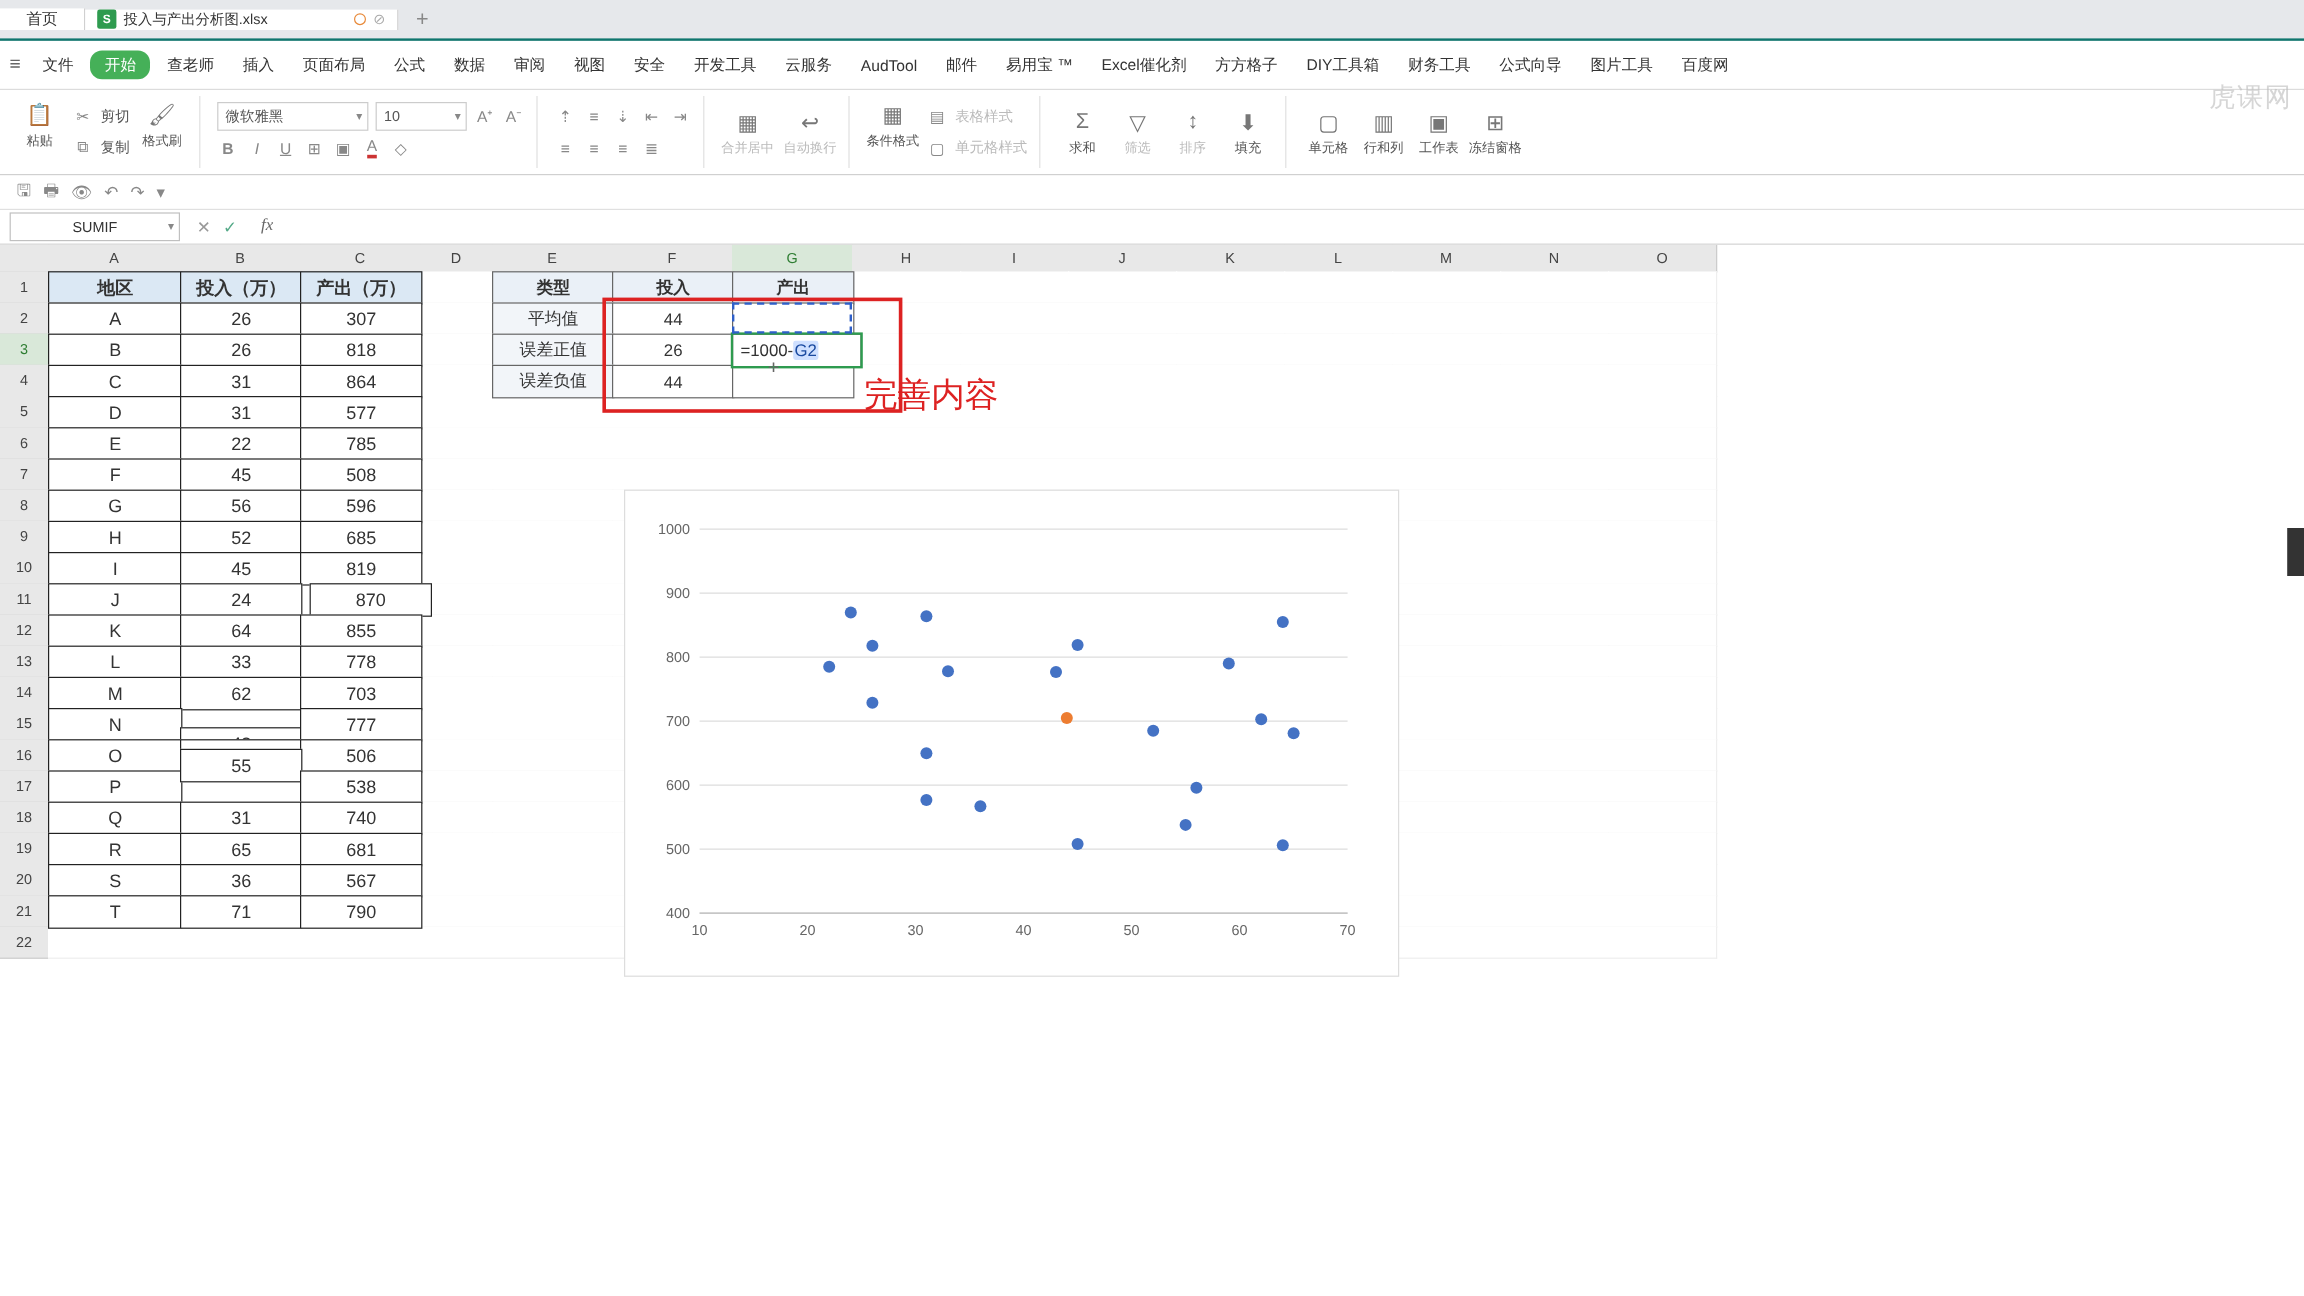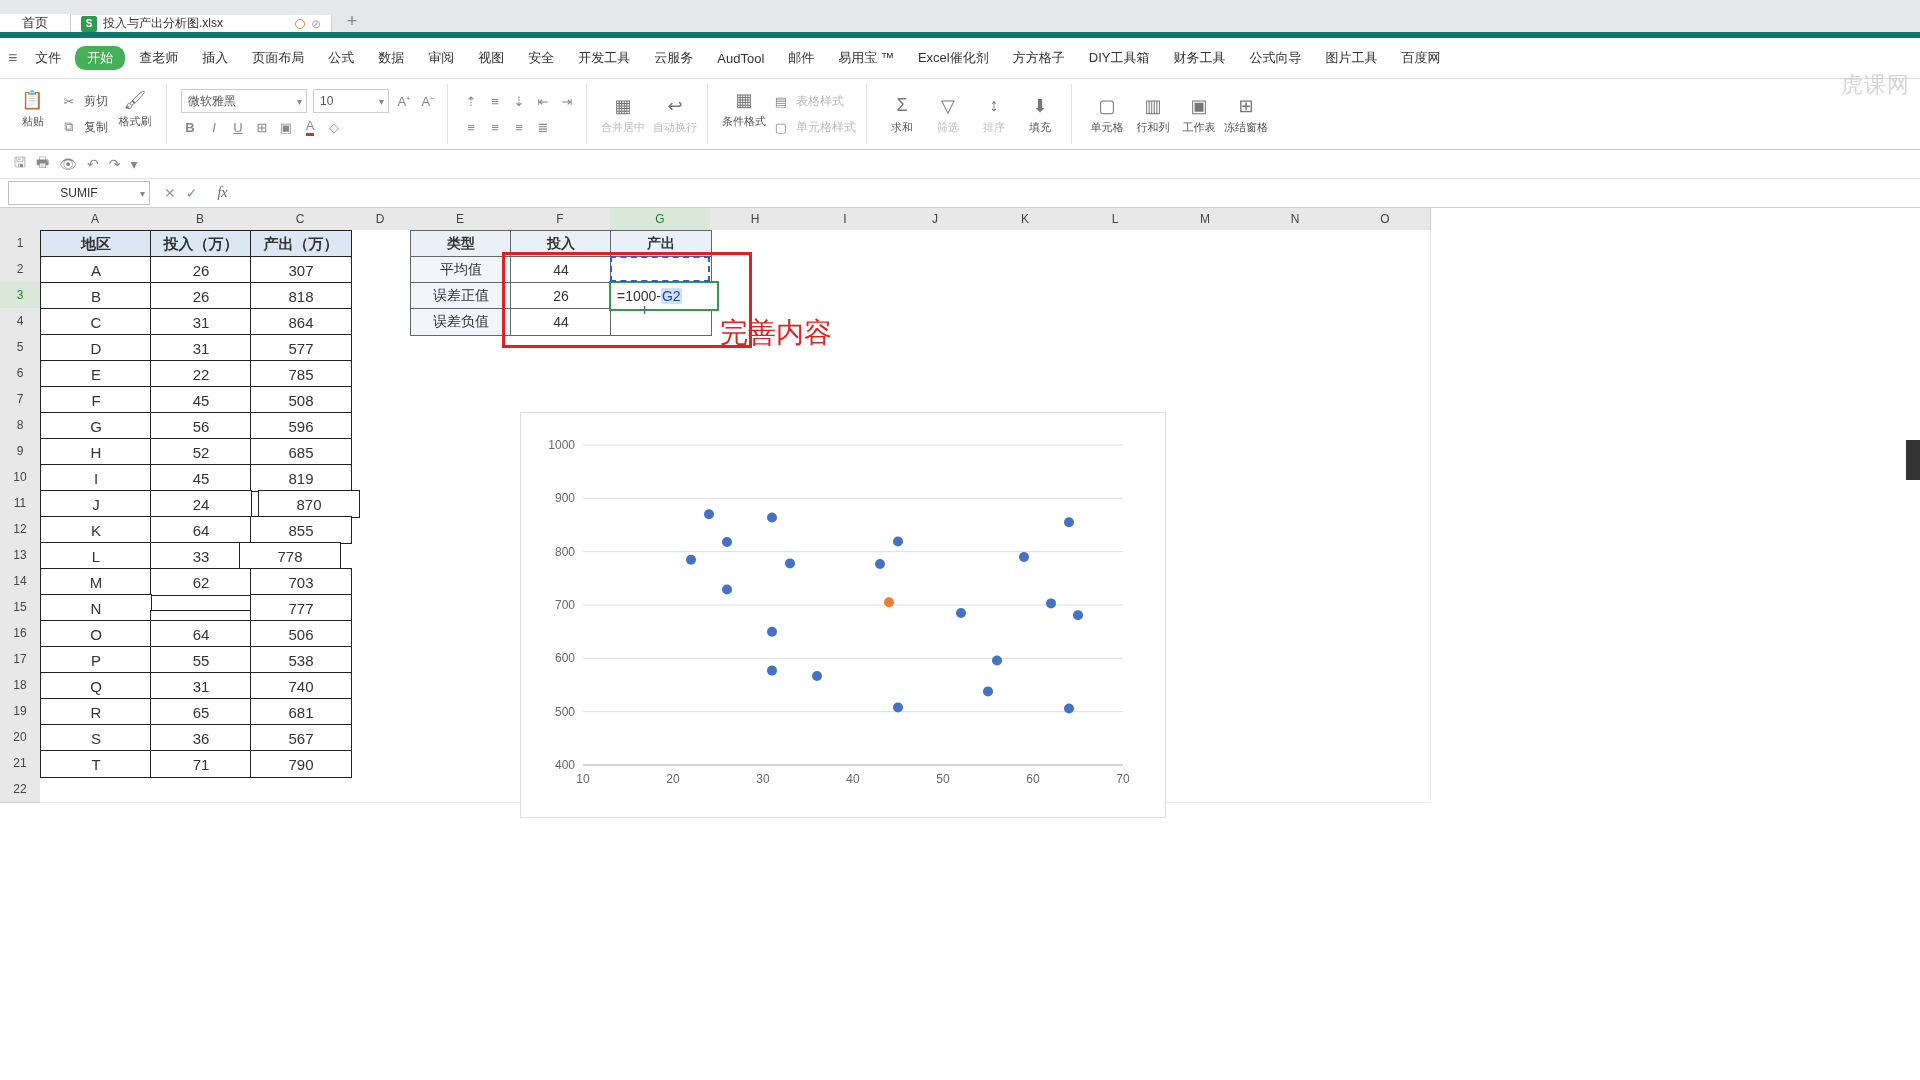--- a/index.html
+++ b/index.html
@@ -1,16 +1,16 @@
 <!DOCTYPE html>
 <html><head>
 <meta charset="utf-8">
 <style>
   html,body{margin:0;padding:0;font-family:"Microsoft YaHei",Arial,sans-serif;font-size:13px;background:#fff;color:#333;user-select:none;overflow:hidden}
-  .tab-bar{height:32px;background:#e6e8eb;display:flex;align-items:flex-end;border-bottom:6px solid #0f766e}
+  .tab-bar{height:32px;background:#e6e8eb;display:flex;align-items:center;border-bottom:2px solid #0f766e}
   .tab-home{width:70px;background:#fff;display:flex;align-items:center;justify-content:center;font-size:13px;border-right:1px solid #d0d0d0}
   .tab-file{width:240px;background:#fff;display:flex;align-items:center;gap:6px;padding:0 10px;border-right:1px solid #d0d0d0;position:relative}
   .tab-file .xicon{width:16px;height:16px;background:#2e9b4f;color:#fff;font-size:10px;font-weight:bold;display:flex;align-items:center;justify-content:center;border-radius:2px}
   .tab-file .fname{flex:1;font-size:12px;white-space:nowrap;overflow:hidden}
   .tab-file .dot{width:8px;height:8px;border:1.5px solid #e88a3a;border-radius:50%}
   .tab-add{width:40px;display:flex;align-items:center;justify-content:center;color:#888;font-size:18px}
   .menu-bar{height:40px;display:flex;align-items:center;padding:0 8px;gap:4px;border-bottom:1px solid #dcdcdc;font-size:13px;position:relative}
   .menu-item{padding:4px 10px;white-space:nowrap}
   .menu-active{background:#45b058;color:#fff;border-radius:10px;padding:3px 12px}
   .menu-icon{font-size:16px;color:#666;margin-right:4px}
@@ -650,32 +650,32 @@
     <div class="cell bcell" style="left:150px;top:256px;width:100px;height:26px">45</div>
     <div class="cell bcell" style="left:250px;top:256px;width:100px;height:26px">819</div>
     <div class="cell bcell" style="left:40px;top:282px;width:110px;height:26px">J</div>
     <div class="cell bcell" style="left:150px;top:282px;width:100px;height:26px">24</div>
     <div class="cell bcell" style="left:258px;top:282px;width:100px;height:26px">870</div>
     <div class="cell bcell" style="left:40px;top:308px;width:110px;height:26px">K</div>
     <div class="cell bcell" style="left:150px;top:308px;width:100px;height:26px">64</div>
     <div class="cell bcell" style="left:250px;top:308px;width:100px;height:26px">855</div>
     <div class="cell bcell" style="left:40px;top:334px;width:110px;height:26px">L</div>
     <div class="cell bcell" style="left:150px;top:334px;width:100px;height:26px">33</div>
-    <div class="cell bcell" style="left:239px;top:334px;width:100px;height:26px">778</div>
+    <div class="cell bcell" style="left:250px;top:334px;width:100px;height:26px">778</div>
     <div class="cell bcell" style="left:40px;top:360px;width:110px;height:26px">M</div>
     <div class="cell bcell" style="left:150px;top:360px;width:100px;height:26px">62</div>
     <div class="cell bcell" style="left:250px;top:360px;width:100px;height:26px">703</div>
     <div class="cell bcell" style="left:40px;top:386px;width:110px;height:26px">N</div>
     <div class="cell bcell" style="left:150px;top:402px;width:100px;height:26px">43</div>
     <div class="cell bcell" style="left:250px;top:386px;width:100px;height:26px">777</div>
     <div class="cell bcell" style="left:40px;top:412px;width:110px;height:26px">O</div>
     <div class="cell bcell" style="left:150px;top:412px;width:100px;height:26px">64</div>
     <div class="cell bcell" style="left:250px;top:412px;width:100px;height:26px">506</div>
     <div class="cell bcell" style="left:40px;top:438px;width:110px;height:26px">P</div>
-    <div class="cell bcell" style="left:150px;top:438px;width:100px;height:26px">55</div>
+    <div class="cell bcell" style="left:150px;top:420px;width:100px;height:26px">55</div>
     <div class="cell bcell" style="left:250px;top:438px;width:100px;height:26px">538</div>
     <div class="cell bcell" style="left:40px;top:464px;width:110px;height:26px">Q</div>
     <div class="cell bcell" style="left:150px;top:464px;width:100px;height:26px">31</div>
     <div class="cell bcell" style="left:250px;top:464px;width:100px;height:26px">740</div>
     <div class="cell bcell" style="left:40px;top:490px;width:110px;height:26px">R</div>
     <div class="cell bcell" style="left:150px;top:490px;width:100px;height:26px">65</div>
     <div class="cell bcell" style="left:250px;top:490px;width:100px;height:26px">681</div>
     <div class="cell bcell" style="left:40px;top:516px;width:110px;height:26px">S</div>
     <div class="cell bcell" style="left:150px;top:516px;width:100px;height:26px">36</div>
     <div class="cell bcell" style="left:250px;top:516px;width:100px;height:26px">567</div>

